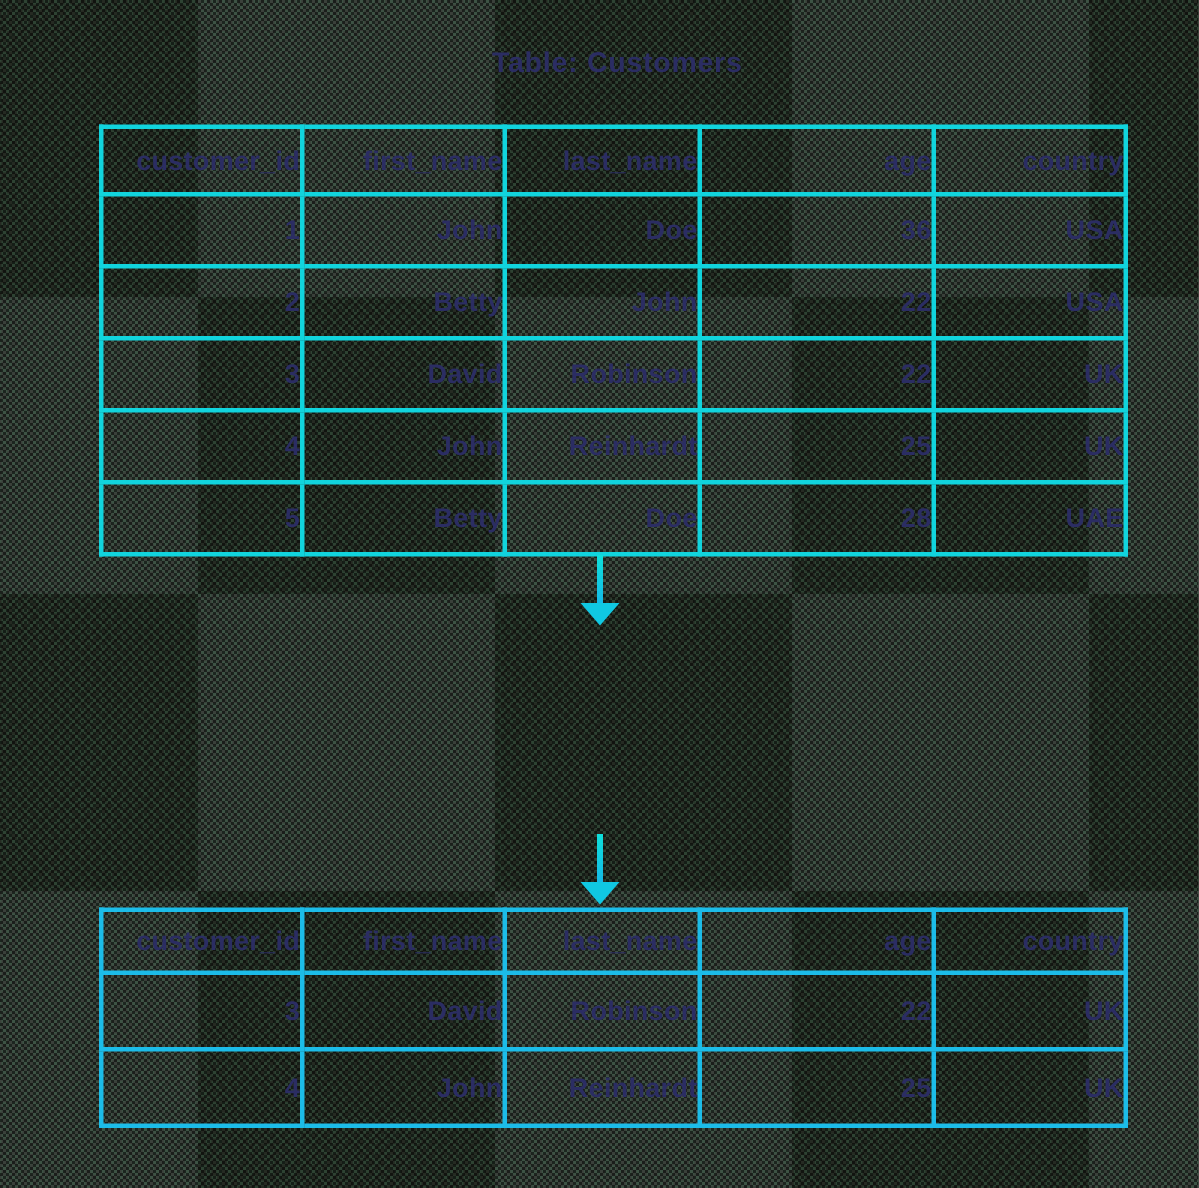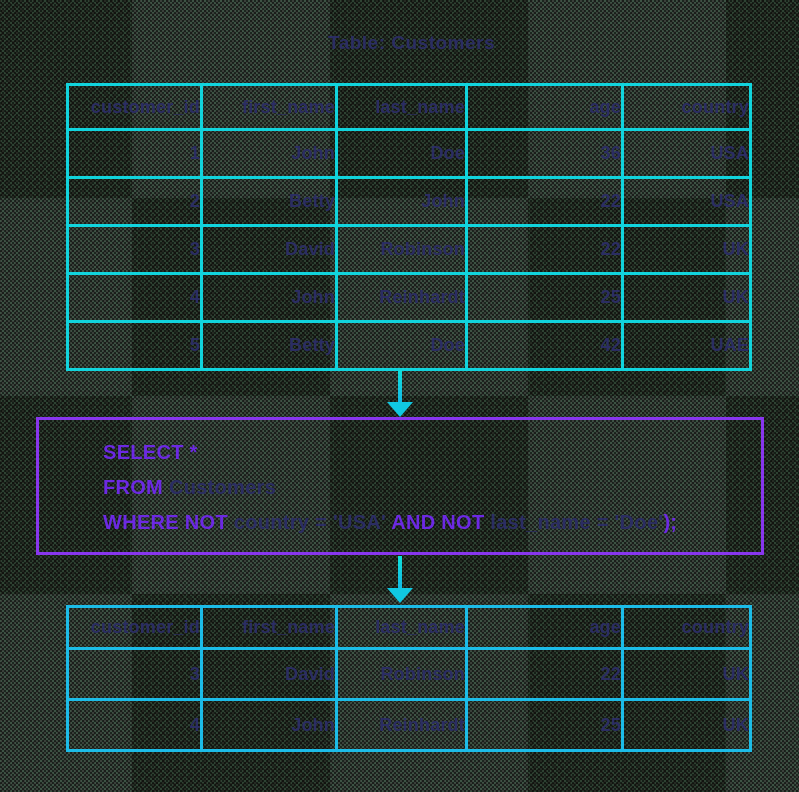--- a/index.html
+++ b/index.html
@@ -138,36 +138,29 @@
               <td>4</td>
               <td>John</td>
               <td>Reinhardt</td>
               <td>25</td>
               <td>UK</td>
             </tr>
             <tr style="height: 48px;">
               <td>5</td>
               <td>Betty</td>
               <td>Doe</td>
-              <td>42</td>
+              <td>28</td>
               <td>UAE</td>
             </tr>
           </tbody>
         </table>
       </div>
 
     <div class="arrow arrow-1"></div>
 
-    <div class="qbox">
-      <div class="qlines">
-          <div class="qline"><span class="kw">SELECT *</span></div>
-          <div class="qline"><span class="kw">FROM </span><span class="plain">Customers</span></div>
-          <div class="qline"><span class="kw">WHERE NOT </span><span class="plain">country = 'USA' </span><span class="kw">AND NOT </span><span class="plain">last_name = 'Doe'</span><span class="kw">);</span></div>
-        </div>
-    </div>
 
     <div class="arrow arrow-2"></div>
 
     <div class="tblwrap tbl-res">
         <table class="grid">
           <thead>
             <tr style="height: 42px;">
               <th style="width: 131px;">customer_id</th>
               <th style="width: 132px;">first_name</th>
               <th style="width: 127px;">last_name</th>

